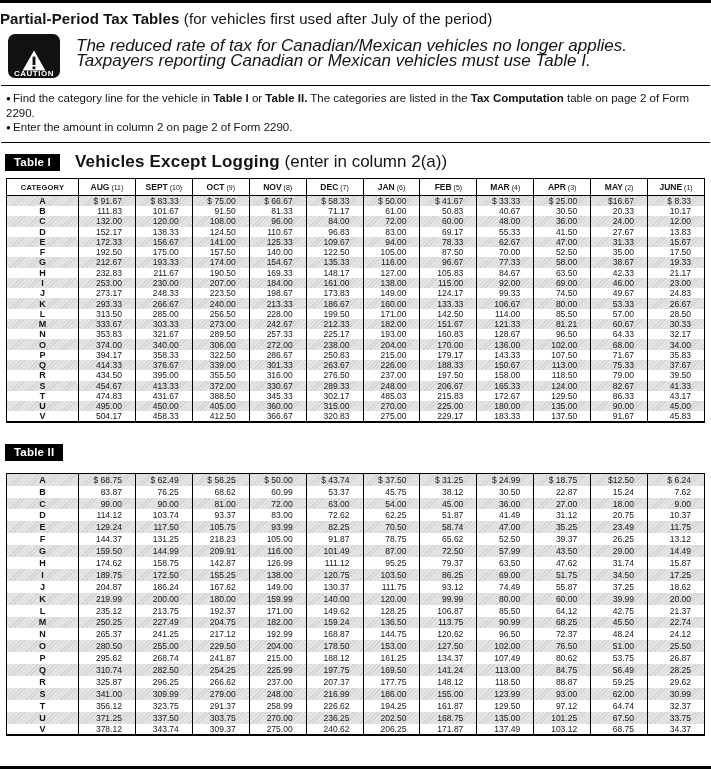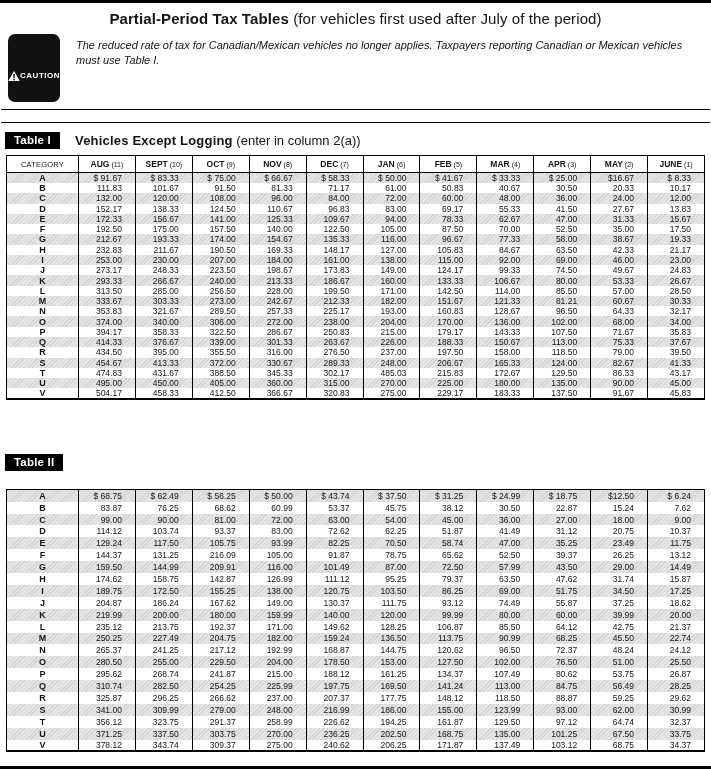--- a/index.html
+++ b/index.html
@@ -4,56 +4,56 @@
 <style>
   html,body{margin:0;padding:0;background:#fff;}
   .page{
     width:711px;height:769px;overflow:hidden;position:relative;
     font-family:"Liberation Sans","DejaVu Sans",sans-serif;color:#141414;background:#fff;
     box-sizing:border-box;
   }
   .top-rule{height:3px;background:#000;}
   .bottom-rule{height:3px;background:#000;position:absolute;bottom:0;left:0;right:0;}
   .rule{height:1px;background:#000;margin:0 1px;}
-  .title{font-size:15px;text-align:center;padding:7px 0 5px;letter-spacing:.1px;}
+  .title{font-size:15px;padding:7px 0 5px;letter-spacing:.1px;}
   .title .bold{font-weight:bold;}
   
   .caution{display:flex;align-items:flex-start;padding:2px 10px 7px 8px;}
   .caution-icon{
-    width:52px;height:68px;background:#111;border-radius:7px;flex:0 0 auto;
-    display:flex;flex-direction:row;align-items:center;justify-content:flex-start;
+    width:52px;height:44px;background:#111;border-radius:7px;flex:0 0 auto;
+    display:flex;flex-direction:column;align-items:center;justify-content:flex-start;
     padding-top:16px;box-sizing:border-box;
   }
   .caution-word{color:#fff;font-weight:bold;font-size:8px;letter-spacing:.5px;margin-top:-2px;}
   .caution-text{
-    font-style:italic;font-size:11px;line-height:15px;margin:4px 0 0 16px;max-width:620px;
+    font-style:italic;font-size:17px;line-height:15px;margin:4px 0 0 16px;max-width:620px;
   }
   
   .bullets{font-size:11.5px;line-height:14px;padding:5px 6px 7px 6px;}
   .bullet-item .glyph{font-size:8px;vertical-align:1px;}
   
   .section-head{display:flex;align-items:center;padding:9px 0 6px 5px;}
-  .section-head.sh2{padding:21px 0 18px 5px;margin-top:33px;}
+  .section-head.sh2{padding:21px 0 12px 5px;}
   .tag{
     background:#000;color:#fff;font-weight:bold;font-size:11.5px;
     padding:2px 9px 3px 9px;letter-spacing:.2px;
   }
-  .heading{margin-left:15px;font-size:13px;}
+  .heading{margin-left:15px;font-size:17px;}
   .heading b{letter-spacing:.2px;}
   
   table.tax-table{
     border-collapse:collapse;table-layout:fixed;width:699px;margin:0 auto;
     border:1px solid #000;border-bottom:2px solid #000;
   }
   table.tax-table col.ccat{width:72px;}
   thead th{
     border-left:1px solid #000;border-bottom:1px solid #000;height:16px;
     font-size:8.5px;padding:0;white-space:nowrap;overflow:hidden;
   }
-  th.cat-h{font-size:7.5px;font-weight:normal;letter-spacing:.2px;margin-top:8px;}
+  th.cat-h{font-size:7.5px;font-weight:bold;letter-spacing:.2px;margin-top:8px;}
   th .mname{font-weight:bold;}
   th .mnum{font-weight:normal;font-size:7px;}
   td{border-left:1px solid #000;padding:0;overflow:hidden;white-space:nowrap;}
   td.cat{text-align:center;font-weight:bold;font-size:9px;}
   td.val{text-align:right;padding-right:13px;font-size:8.5px;}
   table.t1 tbody tr{height:10.27px;}
   table.t2 tbody tr{height:11.9px;}
   tr.shaded td{
     background-image:repeating-linear-gradient(135deg,#d0d0d0 0px,#d0d0d0 1px,#e7e7e7 1px,#e7e7e7 3px);
   }
@@ -74,20 +74,22 @@
         <rect x="17.6" y="27.5" width="4.8" height="4.5" fill="#111111"></rect>
       </svg>
       <span class="caution-word">CAUTION</span>
     </div>
     <p class="caution-text">The reduced rate of tax for Canadian/Mexican vehicles no longer applies. Taxpayers reporting Canadian or Mexican vehicles must use Table I.</p>
   </div>
 
   <div class="rule"></div>
 
   <div class="bullets">
+      <div class="bullet-item"><span class="glyph">● </span><span>Find the category line for the vehicle in </span><b>Table I</b><span> or </span><b>Table II.</b><span> The categories are listed in the </span><b>Tax Computation</b><span> table on page 2 of Form 2290.</span></div>
+      <div class="bullet-item"><span class="glyph">● </span><span>Enter the amount in column 2 on page 2 of Form 2290.</span></div>
     </div>
 
   <div class="rule"></div>
 
   <div class="section-head">
     <span class="tag">Table I</span>
     <span class="heading"><b>Vehicles Except Logging</b><span> (enter in column 2(a))</span></span>
   </div>
 
   <table class="tax-table t1">
@@ -520,21 +522,21 @@
           <td class="val">58.74</td>
           <td class="val">47.00</td>
           <td class="val">35.25</td>
           <td class="val">23.49</td>
           <td class="val">11.75</td>
         </tr>
         <tr>
           <td class="cat">F</td>
           <td class="val">144.37</td>
           <td class="val">131.25</td>
-          <td class="val">216.09</td>
+          <td class="val">218.23</td>
           <td class="val">105.00</td>
           <td class="val">91.87</td>
           <td class="val">78.75</td>
           <td class="val">65.62</td>
           <td class="val">52.50</td>
           <td class="val">39.37</td>
           <td class="val">26.25</td>
           <td class="val">13.12</td>
         </tr>
         <tr class="shaded">

